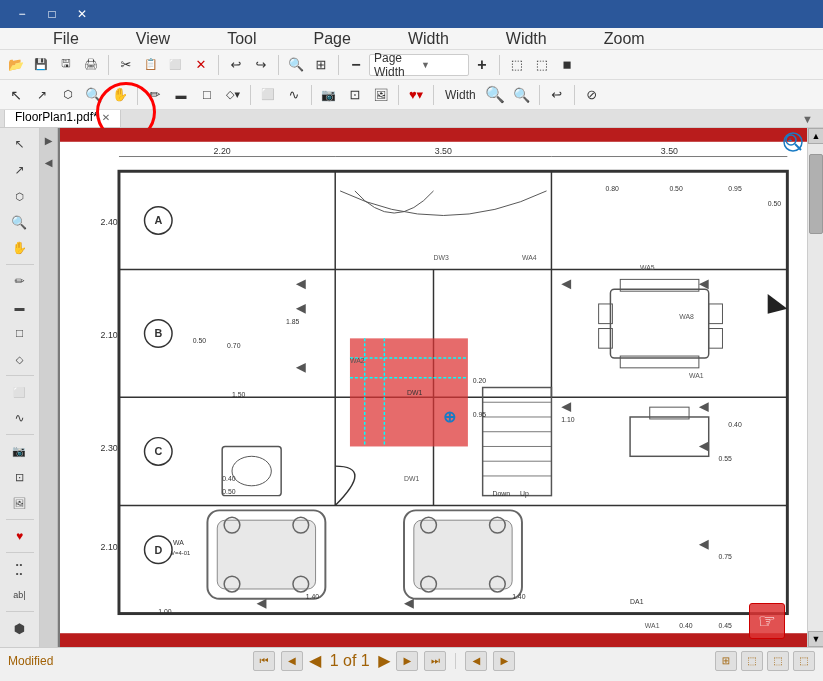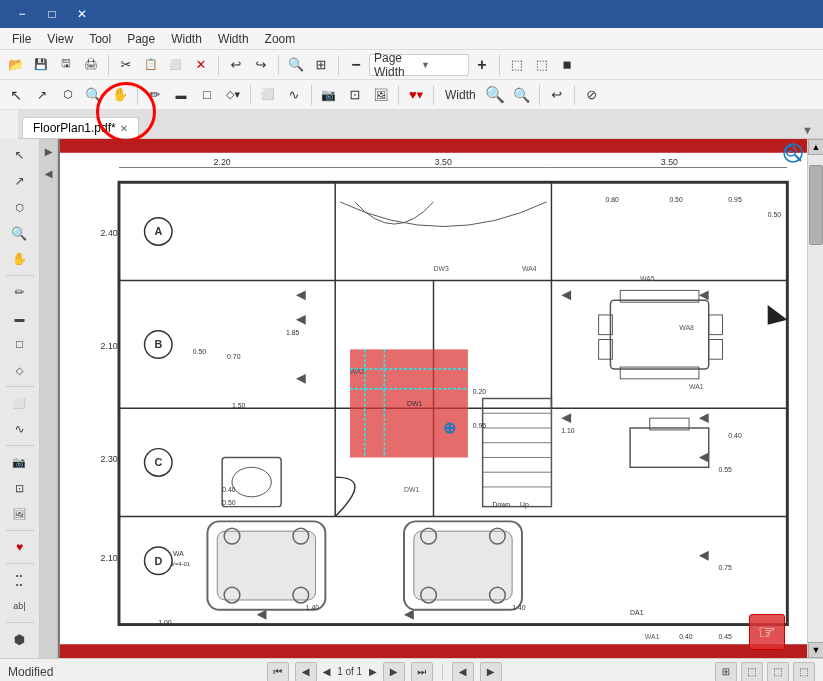--- a/index.html
+++ b/index.html
@@ -28,22 +28,23 @@
       background: #f5f5f5;
       height: 22px;
       display: flex;
       align-items: center;
       padding: 0 4px;
       border-bottom: 1px solid #ddd;
     }
     .menu-item {
       padding: 2px 8px;
       cursor: pointer;
-      font-size: 12px;
+      font-size: 16px;
       color: #333;
+      margin-left: 41px;
     }
 
     
     #toolbar1 {
       background: #f5f5f5;
       height: 30px;
       display: flex;
       align-items: center;
       padding: 0 4px;
       border-bottom: 1px solid #ddd;
@@ -70,26 +71,25 @@
       height: 22px; border: 1px solid #ccc; background: white; border-radius: 2px;
       display: flex; align-items: center; padding: 0 4px; cursor: pointer;
       font-size: 12px; color: #333; gap: 4px; min-width: 100px;
     }
     .tb-dropdown span { flex: 1; }
     .tb-dropdown .arrow { font-size: 9px; color: #666; }
 
     
     #tab-bar {
       background: #e0e0e0;
-      height: 29px;
+      height: 18px;
       display: flex;
       align-items: flex-end;
       padding: 0 4px;
       border-bottom: 1px solid #ccc;
-      margin-left: 18px;
     }
     .tab {
       background: #f5f5f5;
       border: 1px solid #ccc;
       border-bottom: none;
       padding: 3px 10px;
       font-size: 12px;
       cursor: pointer;
       border-radius: 3px 3px 0 0;
       display: flex; align-items: center; gap: 4px;
@@ -187,21 +187,21 @@
     
     #status-bar {
       height: 26px;
       background: #f0f0f0;
       border-top: 1px solid #ccc;
       display: flex;
       align-items: center;
       padding: 8px 8px;
       justify-content: space-between;
       font-size: 12px;
-      color: #404040;
+      color: #a16207;
     }
     #status-bar .status-left { display: flex; align-items: center; gap: 4px; }
     #status-bar .status-right { display: flex; align-items: center; gap: 4px; }
     .status-icon-btn {
       width: 22px; height: 20px; background: #e0e0e0; border: 1px solid #bbb;
       display: flex; align-items: center; justify-content: center; cursor: pointer; font-size: 10px; border-radius: 2px;
     }
 
     
     #fp-svg { width: 100%; height: 100%; }
@@ -540,21 +540,21 @@
   </div>
 </div>
 
 <div id="status-bar">
   <div class="status-left">
     <span>Modified</span>
   </div>
   <div style="display:flex; align-items:center; gap:6px;">
     <div class="status-icon-btn">⏮</div>
     <div class="status-icon-btn">◀</div>
-    <span style="font-size:10px;">
+    <span style="font-size:16px;">
       <span style="cursor:pointer;">◀</span>
       <span style="margin:0 4px;">1 of 1</span>
       <span style="cursor:pointer;">▶</span>
     </span>
     <div class="status-icon-btn">▶</div>
     <div class="status-icon-btn">⏭</div>
     <div class="tb-separator" style="height:16px;"></div>
     <div class="status-icon-btn">◀</div>
     <div class="status-icon-btn">▶</div>
   </div>

